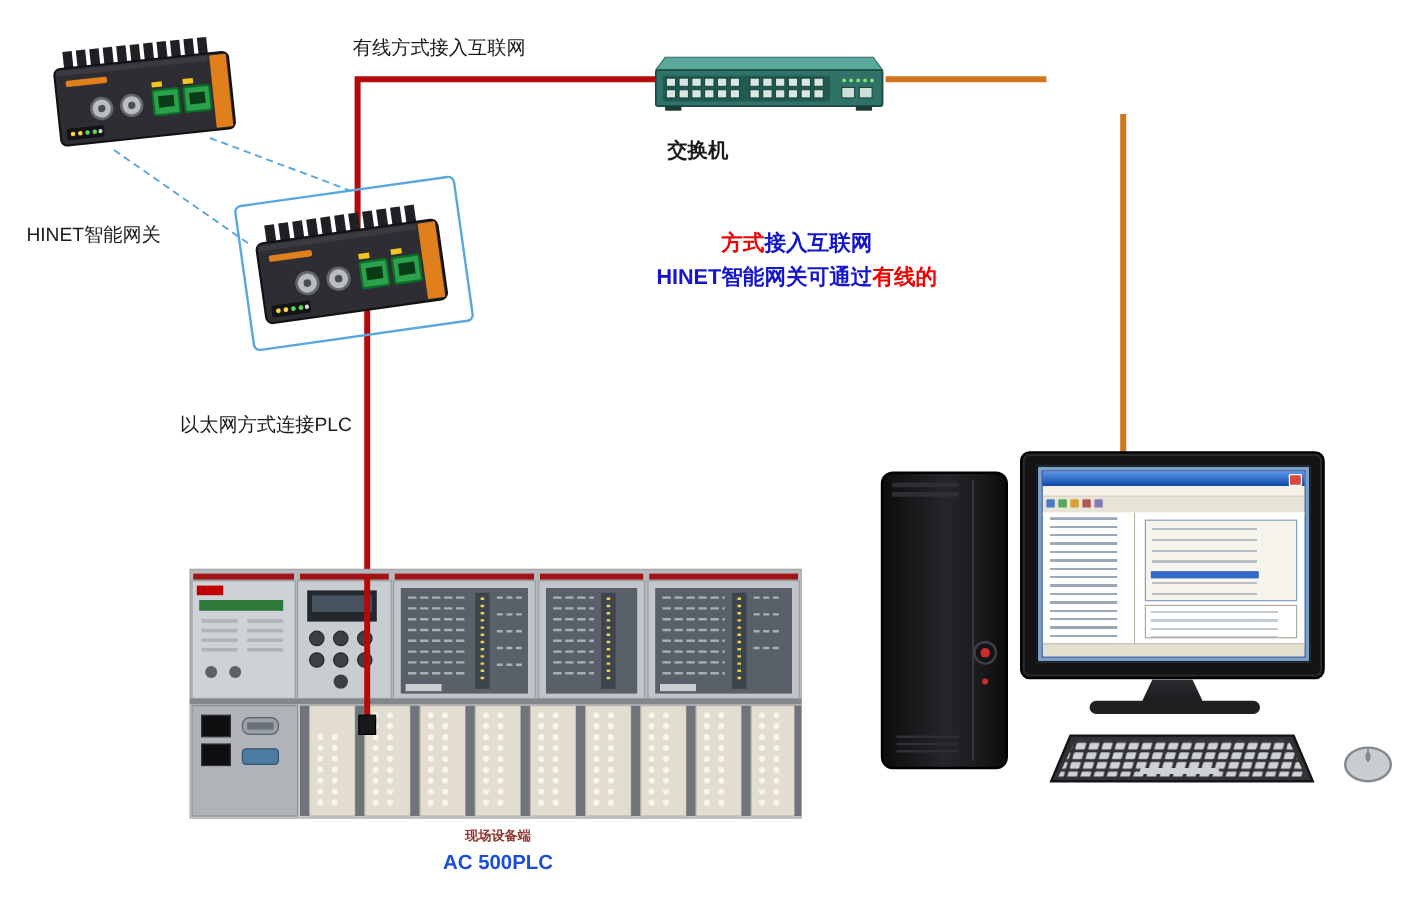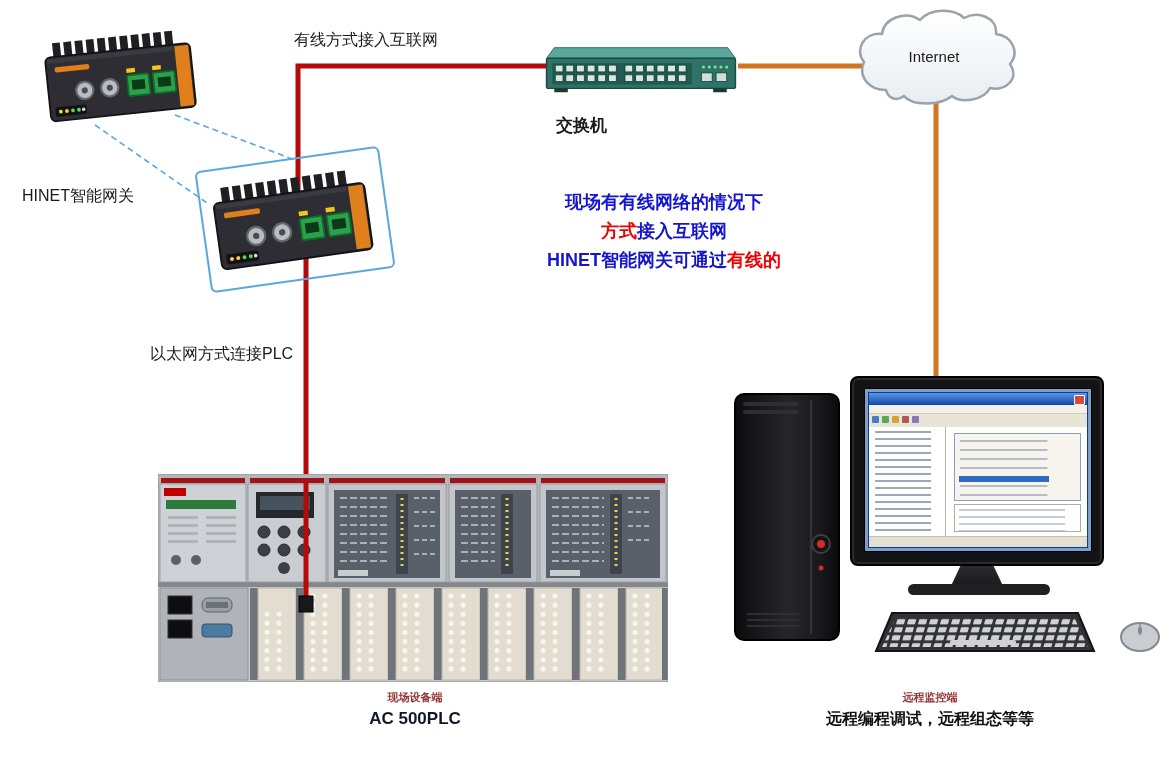--- a/index.html
+++ b/index.html
@@ -38,21 +38,21 @@
 
   .note { left:488px; top:188px; width:352px; text-align:center;
           font-size:18px; font-weight:bold; line-height:29px; }
   .note .nb { color:var(--note-blue,#1515cc); }
   .note .nr { color:var(--note-red,#f00000); }
 
   .caption { text-align:center; line-height:22px; }
   .plc-cap    { left:300px; top:686px; width:230px; }
   .remote-cap { left:765px; top:686px; width:330px; }
   .cap-title { font-size:11px; font-weight:bold; color:var(--title-dark-red,#943634); }
-  .cap-sub   { font-size:17px; font-weight:bold; color:#0f172a; }
+  .cap-sub   { font-size:17px; font-weight:bold; color:#1d4ed8; }
   .cap-sub-sm{ font-size:16px; font-weight:bold; color:#111111; }
 
   
   .monitor { position:absolute; left:850px; top:376px; width:258px; height:222px; z-index:2; }
   .mon-bezel { position:absolute; left:0; top:0; width:250px; height:186px; background:#141417;
                border:2px solid #000; border-radius:8px; box-shadow:inset 0 0 0 2px #2a2a2e; }
   .mon-screen { position:absolute; left:12px; top:10px; width:226px; height:162px; background:#7da0c4;
                 overflow:hidden; border:1px solid #000; }
   .app-win { position:absolute; left:3px; top:3px; right:3px; bottom:3px; background:#ece9d8; border:1px solid #0a3ca0; }
   .app-title { height:12px; background:linear-gradient(180deg,#5a96e8,#1048a8); position:relative; }
@@ -184,32 +184,20 @@
         <circle cx="188" cy="30" r="1.6"></circle>
           <circle cx="194" cy="30" r="1.6"></circle>
       </g>
       <rect x="168" y="36" width="11" height="9" fill="#cfdfd8" stroke="#123b33" stroke-width="0.8"></rect>
       <rect x="183" y="36" width="11" height="9" fill="#cfdfd8" stroke="#123b33" stroke-width="0.8"></rect>
       <rect x="16" y="52" width="14" height="4" fill="#1c3a34"></rect>
         <rect x="180" y="52" width="14" height="4" fill="#1c3a34"></rect>
     </svg>
   </div>
 
-  <div class="device cloud-dev" style="width:168px;height:110px;">
-    <svg width="168" height="110" viewBox="0 0 168 110">
-      <defs>
-        <linearGradient id="cloudGrad" x1="0" y1="0" x2="0" y2="1">
-          <stop offset="0" stop-color="#ffffff"></stop>
-            <stop offset="1" stop-color="#e9edf1"></stop>
-        </linearGradient>
-      </defs>
-      <path fill="url(#cloudGrad)" stroke="#9aa2ab" stroke-width="2.5" stroke-linejoin="round" d="M 36,84 C 18,84 8,70 14,56 C 4,44 14,26 32,28 C 34,12 56,4 70,14 C 80,2 104,2 114,12 C 128,4 148,12 146,28 C 162,30 170,46 160,58 C 170,72 156,86 140,82 C 134,94 112,98 102,90 C 90,100 62,100 54,90 C 46,96 38,92 36,84 Z"></path>
-    </svg>
-    <div class="cloud-text">Internet</div>
-  </div>
 
   <div class="device plc-dev">
     <svg width="510" height="208" viewBox="0 0 510 208">
       <rect x="0" y="0" width="510" height="112" fill="#b4b8bd"></rect>
       <rect x="0" y="112" width="510" height="96" fill="#c6cacf"></rect>
       <rect x="0" y="108" width="510" height="5" fill="#84888d"></rect>
       <g fill="#a01418">
         <rect x="3" y="4" width="84" height="5"></rect>
           <rect x="92" y="4" width="74" height="5"></rect>
         <rect x="171" y="4" width="116" height="5"></rect>
@@ -463,33 +451,28 @@
       <rect x="22" y="11" width="4" height="7" rx="2" fill="#85898e"></rect>
     </svg>
   </div>
 
   <div class="lbl hinet-lbl">HINET智能网关</div>
   <div class="lbl wired-lbl">有线方式接入互联网</div>
   <div class="lbl sw-lbl">交换机</div>
   <div class="lbl eth-lbl">以太网方式连接PLC</div>
 
   <div class="lbl note">
-    <div class="note-line"><span class="nb">现场有有线网络的情况下</span></div>
     <div class="note-line"><span class="nr">方式</span><span class="nb">接入互联网</span></div>
     <div class="note-line"><span class="nb">HINET智能网关可通过</span><span class="nr">有线的</span></div>
   </div>
 
   <div class="lbl caption plc-cap">
     <div class="cap-title">现场设备端</div>
     <div class="cap-sub">AC 500PLC</div>
   </div>
 
-  <div class="lbl caption remote-cap">
-    <div class="cap-title">远程监控端</div>
-    <div class="cap-sub-sm">远程编程调试，远程组态等等</div>
-  </div>
 
   <svg class="layer lines-over" viewBox="0 0 1171 759">
     <line class="cable-red" x1="306" y1="480" x2="306" y2="598"></line>
     <rect x="299" y="596" width="14" height="16" fill="#16181a" stroke="#000"></rect>
   </svg>
 
 </div>
 
 </body></html>

